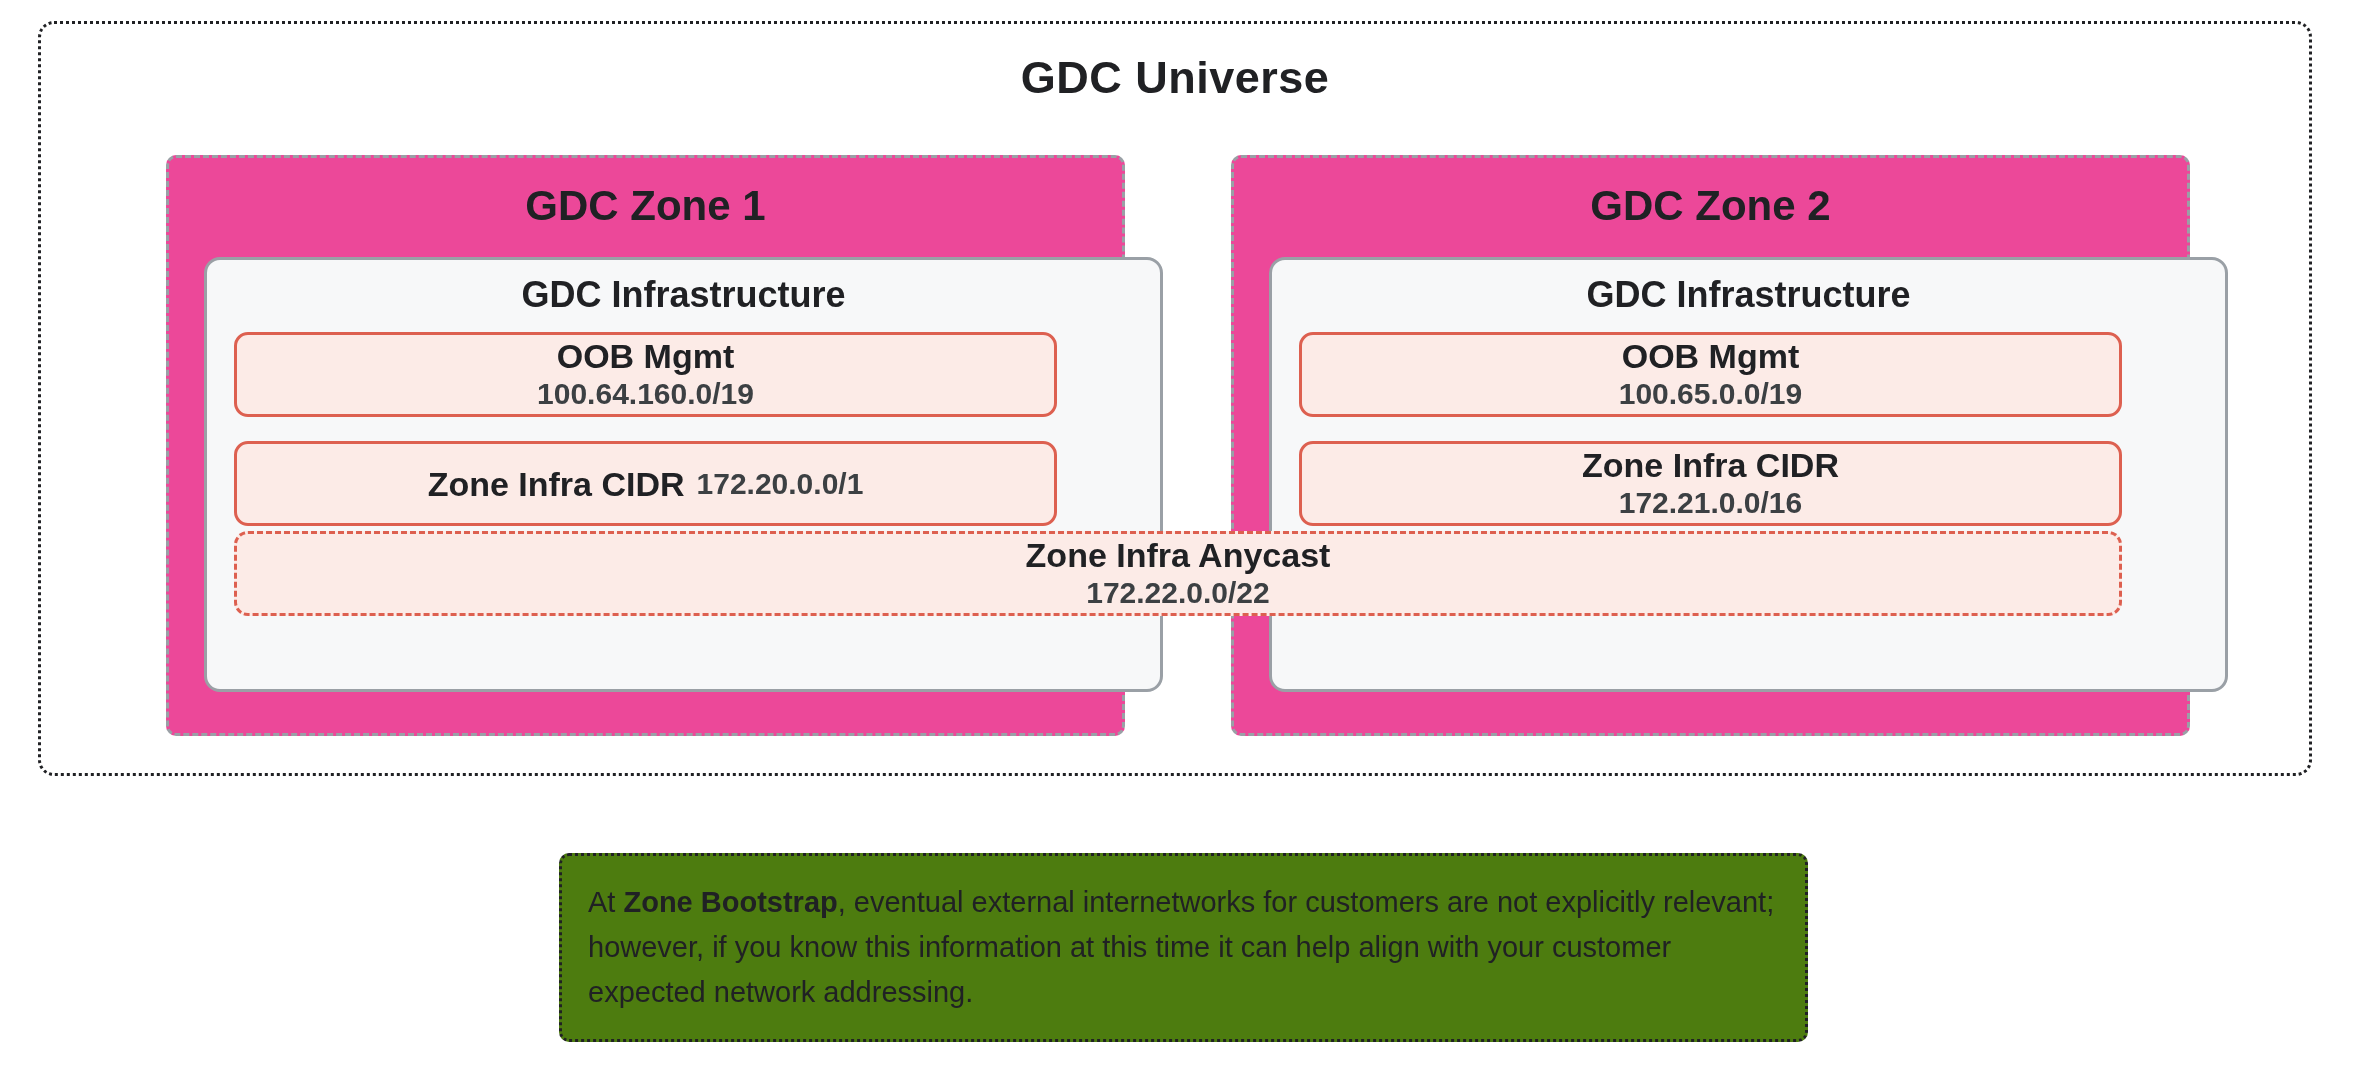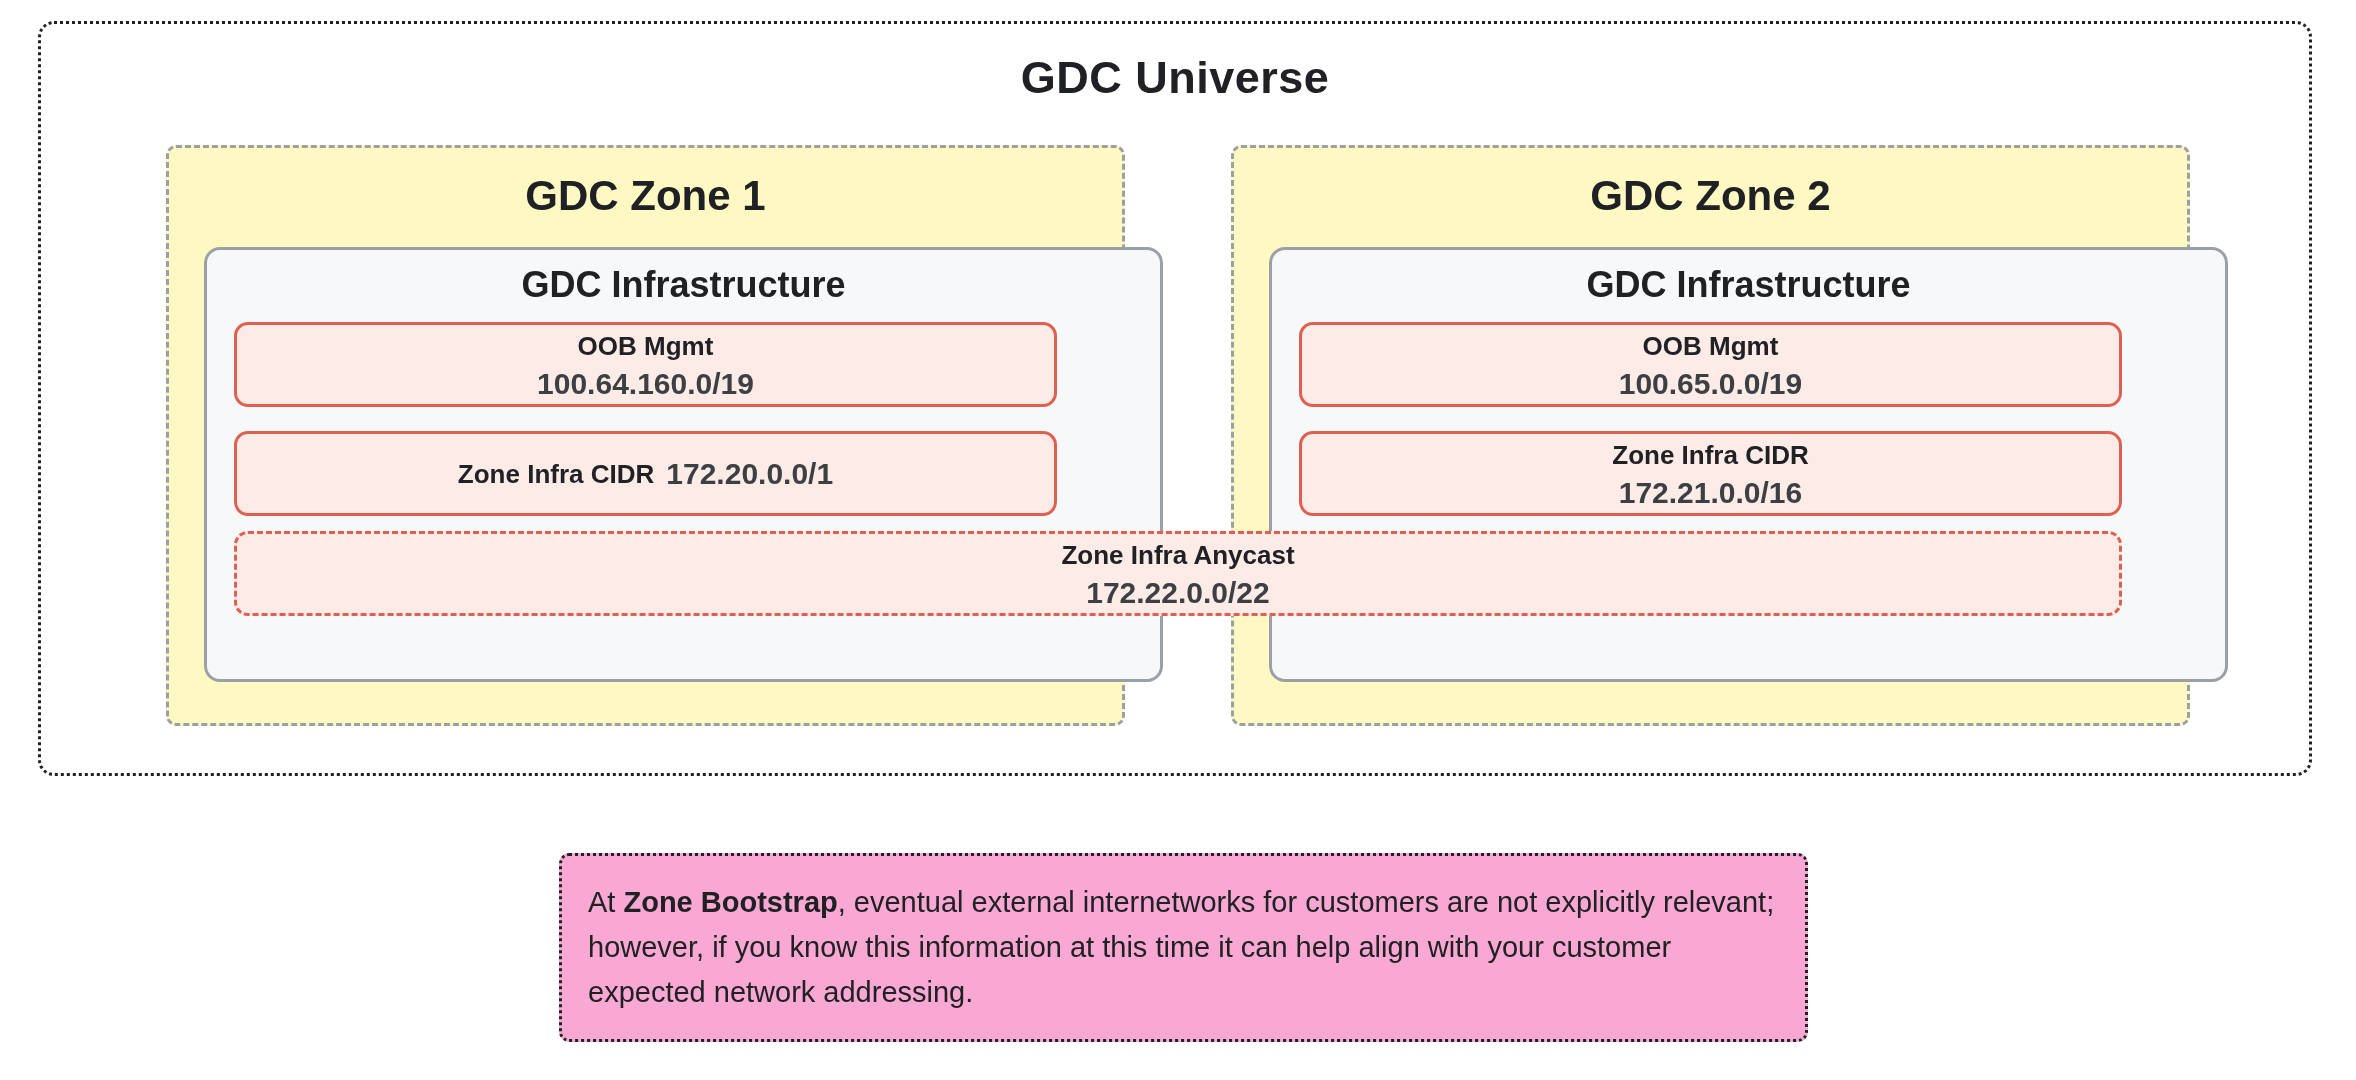--- a/index.html
+++ b/index.html
@@ -30,25 +30,25 @@
     top: 28px; left: 0; right: 0;
     text-align: center;
     font-size: 45px;
     font-weight: 700;
     letter-spacing: 0.5px;
   }
 
   
   .zone {
     position: absolute;
-    top: 121px;
+    top: 131px;
     width: 959px; height: 581px;
     border: 3px dashed var(--gray-border, #9aa0a6);
     border-radius: 10px;
-    background: #fef9c3;
+    background: #ec4899;
   }
   .zone.zone1 { left: 125px; }
   .zone.zone2 { left: 1190px; }
   .zone-title {
     position: absolute;
     top: 24px; left: 0; right: 0;
     text-align: center;
     font-size: 42px;
     font-weight: 700;
   }
@@ -84,21 +84,21 @@
     justify-content: center;
     line-height: 38px;
   }
   .redbox.oob  { top: 72px; }
   .redbox.cidr { top: 181px; }
   .redbox.inline-row {
     flex-direction: row;
     gap: 12px;
   }
   .box-label {
-    font-size: 26px;
+    font-size: 34px;
     font-weight: 700;
     color: var(--text, #202124);
   }
   .box-value {
     font-size: 30px;
     font-weight: 700;
     color: var(--value-text, #3c4043);
   }
 
   
@@ -117,21 +117,21 @@
     z-index: 5;
   }
 
   
   .note {
     position: absolute;
     left: 559px; top: 853px;
     width: 1249px; height: 189px;
     border: 3px dotted var(--outer-border, #444746);
     border-radius: 10px;
-    background: #f9a8d4;
+    background: #4d7c0f;
     padding: 24px 26px;
     font-size: 29px;
     line-height: 45px;
     color: var(--text, #202124);
   }
   .note b { font-weight: 700; }
 </style>
 </head>
 <body>
 

